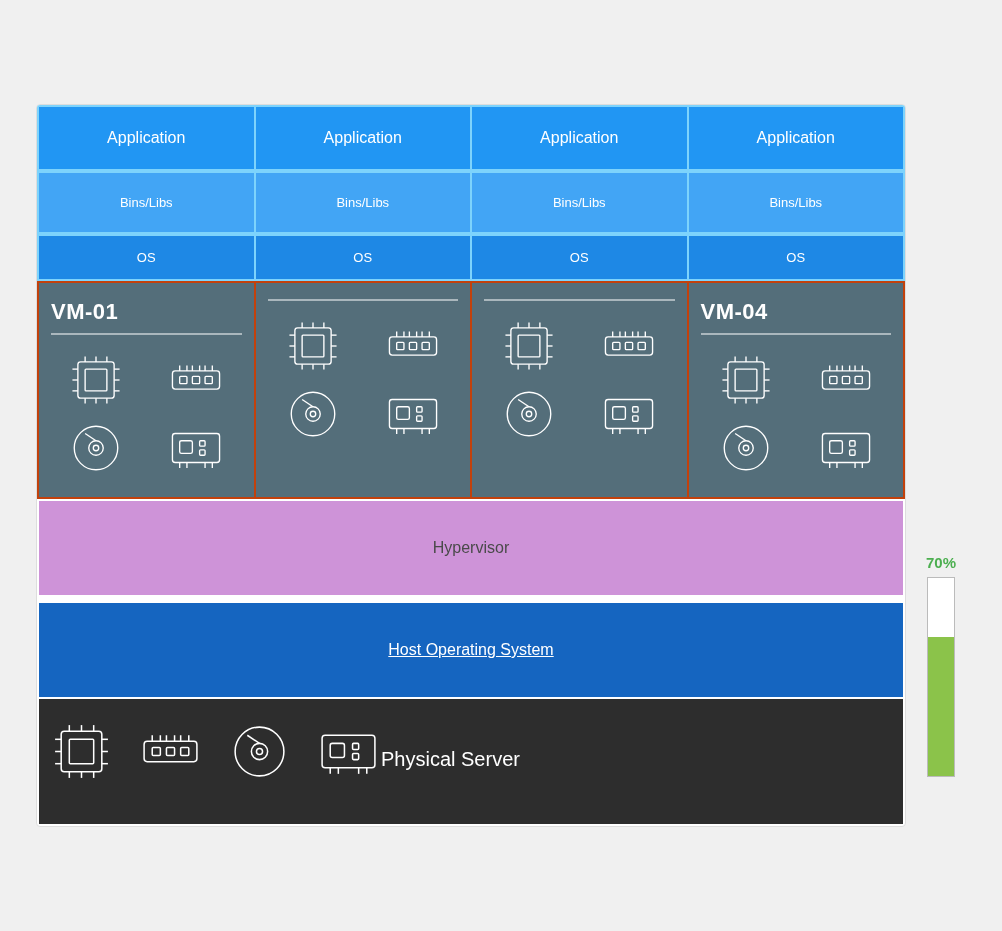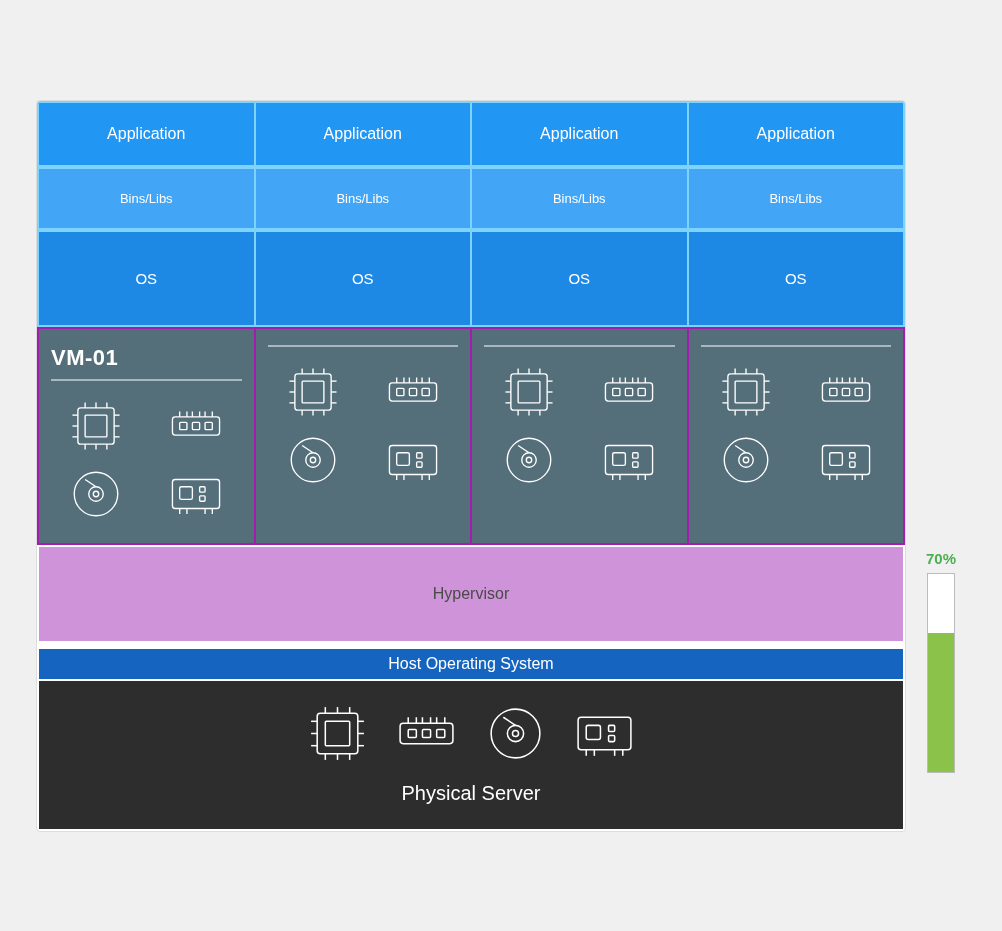--- a/index.html
+++ b/index.html
@@ -51,30 +51,30 @@
       color: white;
       text-align: center;
       padding: 22px 10px;
       font-size: 13px;
     }
 
     .os-cell {
       background: #1E88E5;
       color: white;
       text-align: center;
-      padding: 38px 10px;
-      font-size: 15px;
+      padding: 14px 10px;
+      font-size: 13px;
     }
 
     
     .vm-section {
       display: grid;
       grid-template-columns: repeat(4, 1fr);
       gap: 2px;
-      background: #a21caf;
+      background: #c2410c;
       padding: 2px;
     }
 
     .vm-box {
       background: #546E7A;
       padding: 16px 12px 20px;
       color: white;
     }
 
     .vm-title {
@@ -117,33 +117,33 @@
       padding: 38px;
       font-size: 16px;
       color: #4a4a4a;
       margin: 2px 2px 0;
     }
 
     
     .host-os-row {
       background: #1565C0;
       text-align: center;
-      padding: 6px;
+      padding: 38px;
       font-size: 16px;
       color: white;
       font-weight: 500;
       margin: 8px 2px 0;
+      text-decoration: underline;
     }
 
     
     .physical-server {
       background: #2d2d2d;
       padding: 20px 10px 24px;
       display: flex;
-      flex-direction: column;
       align-items: center;
       margin: 2px 2px 2px;
     }
 
     .physical-icons {
       display: flex;
       gap: 24px;
       margin-bottom: 12px;
       align-items: center;
       justify-content: center;
@@ -395,20 +395,21 @@
                 <line x1="14" y1="48" x2="14" y2="54"></line>
                 <line x1="22" y1="48" x2="22" y2="54"></line>
                 <line x1="42" y1="48" x2="42" y2="54"></line>
                 <line x1="50" y1="48" x2="50" y2="54"></line>
               </svg>
           </div>
         </div>
       </div>
 
       <div class="vm-box">
+        <div class="vm-title">VM-04</div>
         <hr class="vm-divider">
         <div class="vm-icons-grid">
           <div class="vm-icon">
             <svg viewBox="0 0 64 64">
                 <rect x="12" y="12" width="40" height="40" rx="3"></rect>
                 <rect x="20" y="20" width="24" height="24" rx="1"></rect>
                 <line x1="20" y1="6" x2="20" y2="12"></line>
                 <line x1="32" y1="6" x2="32" y2="12"></line>
                 <line x1="44" y1="6" x2="44" y2="12"></line>
                 <line x1="20" y1="52" x2="20" y2="58"></line>

